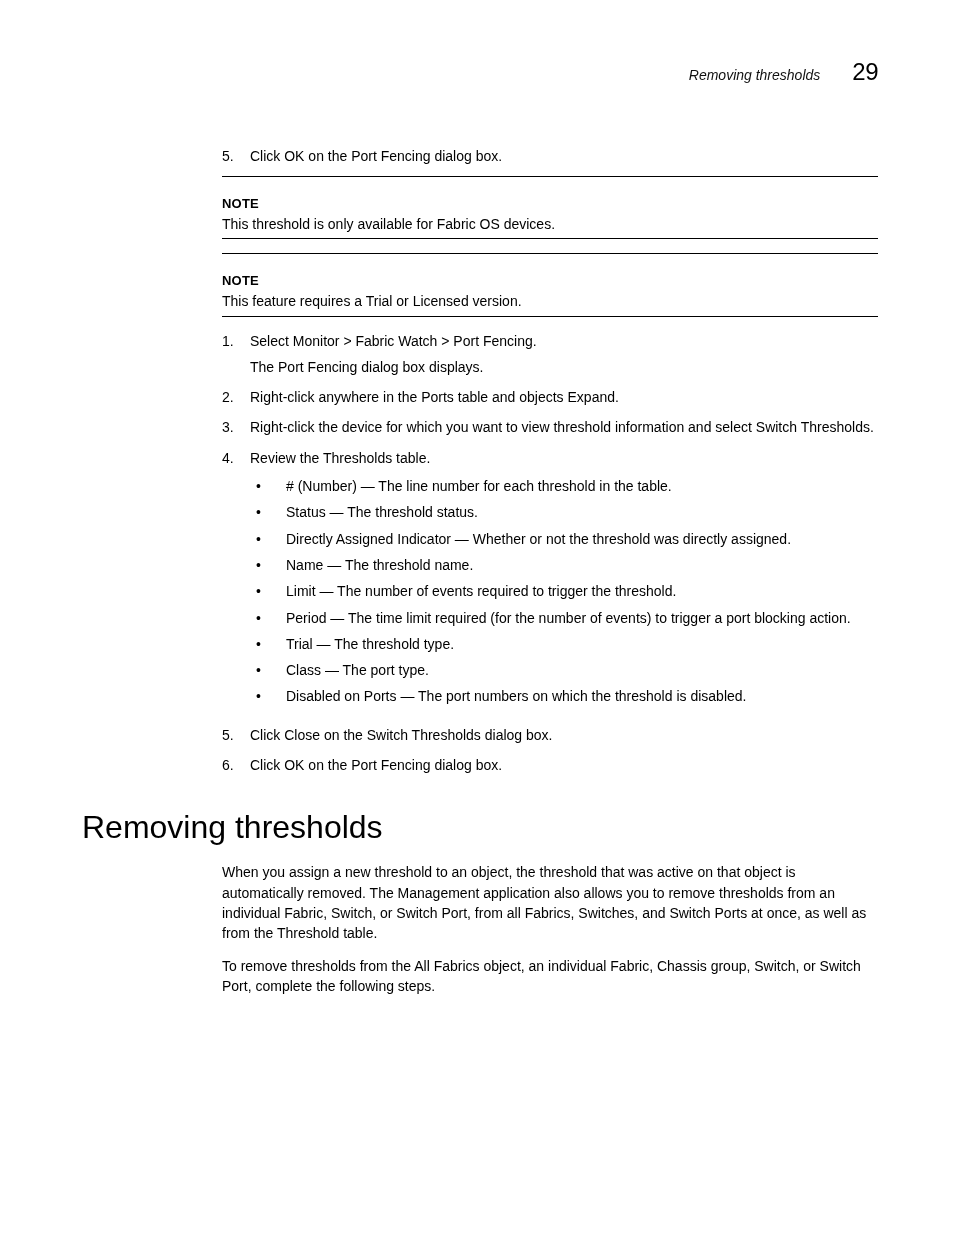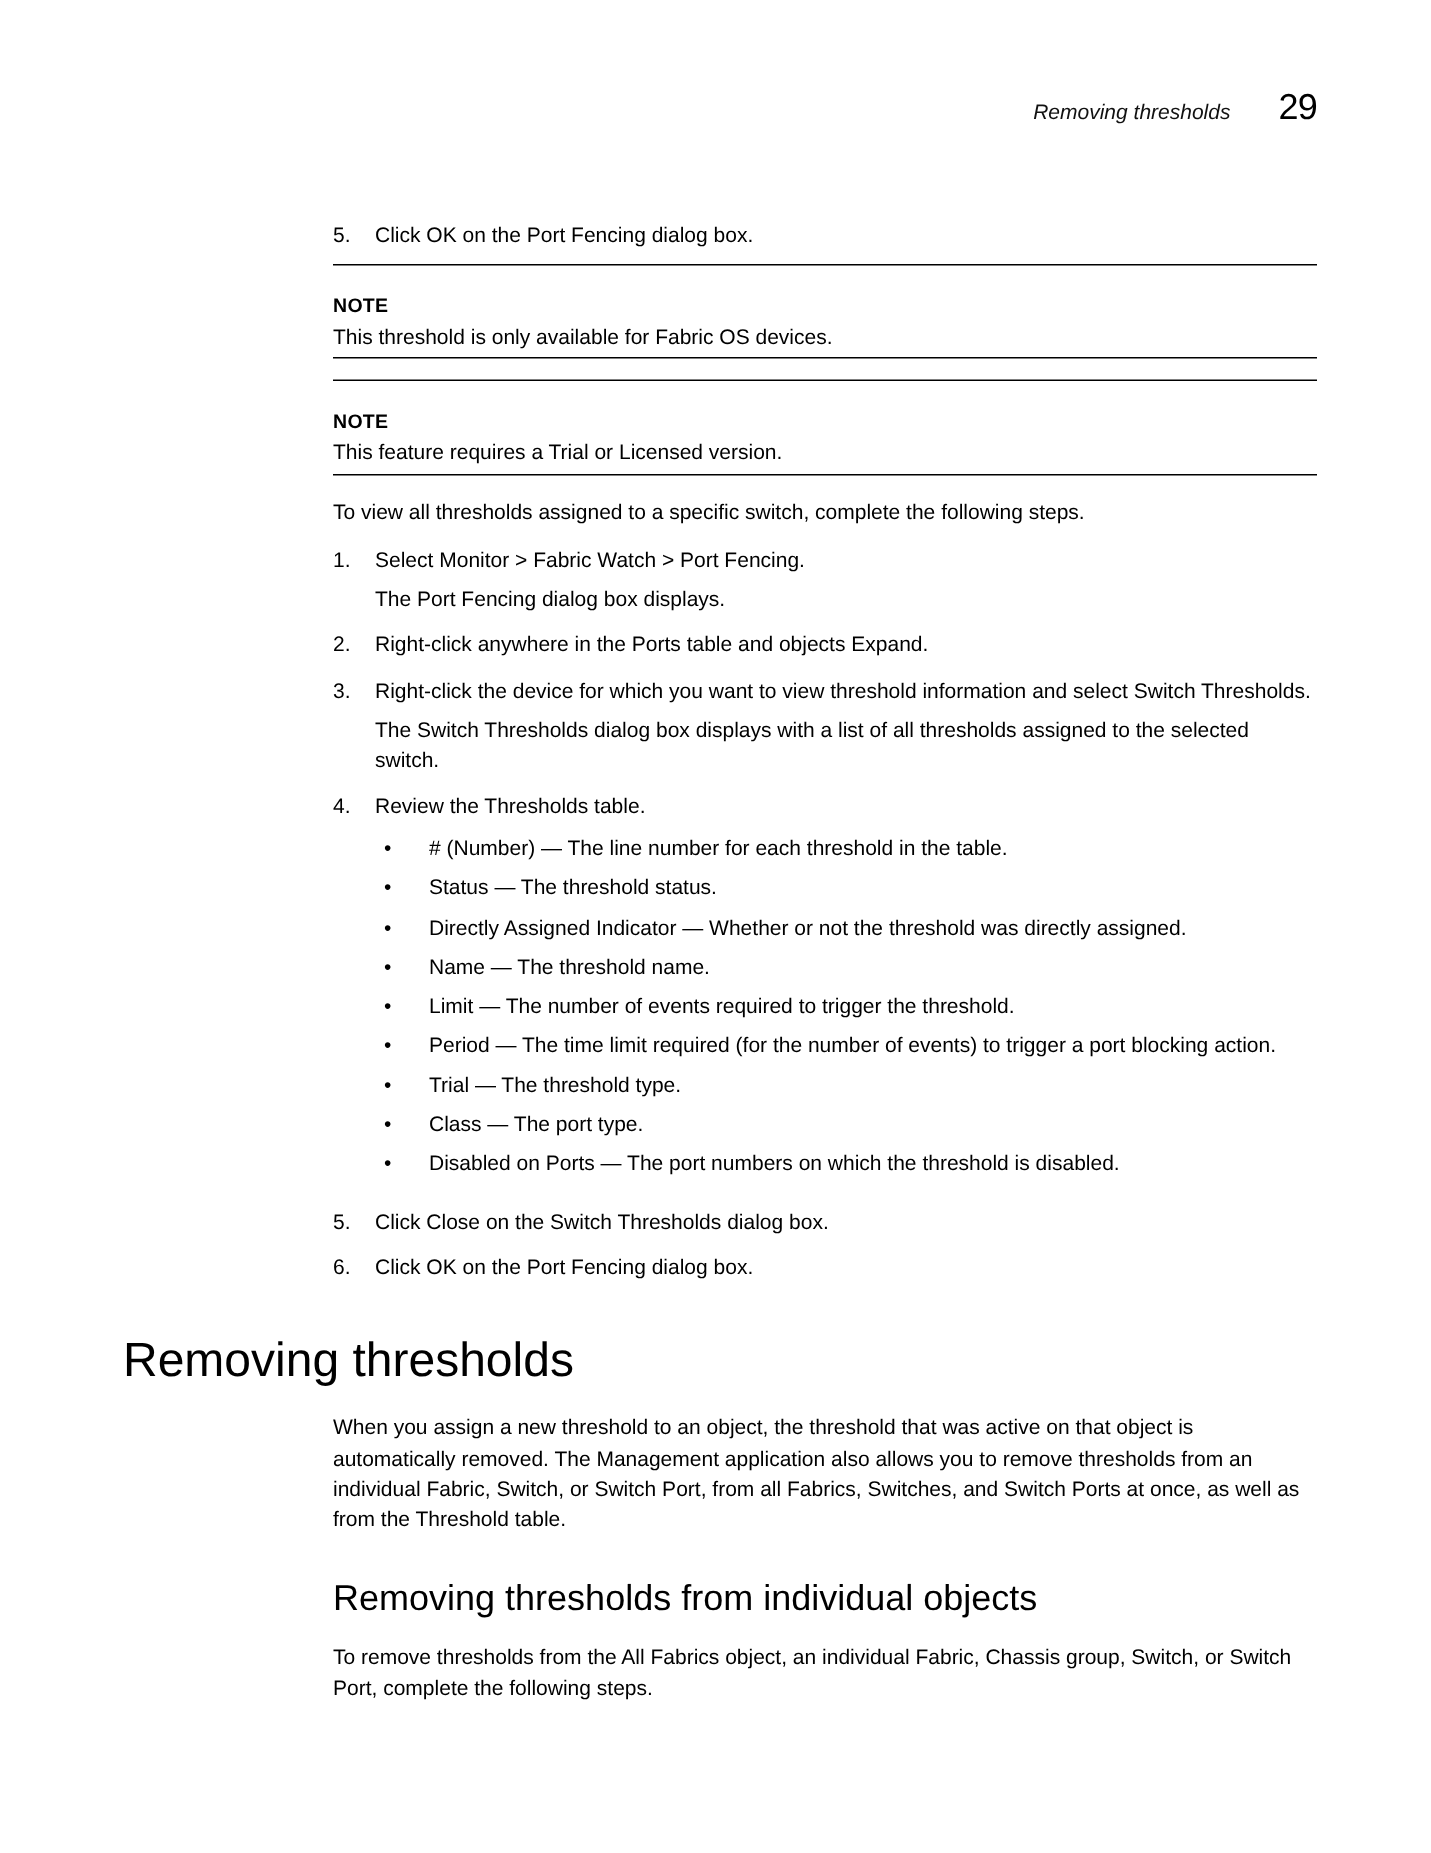--- a/index.html
+++ b/index.html
@@ -151,21 +151,20 @@
       <div class="note-rule-bottom"></div>
     </div>
 
     <div class="note-block">
       <div class="note-rule-top"></div>
       <div class="note-label">NOTE</div>
       <div>This feature requires a Trial or Licensed version.</div>
       <div class="note-rule-bottom"></div>
     </div>
 
-    <p class="para">To view all thresholds assigned to a specific switch, complete the following steps.</p>
 
     <ol class="numbered">
       <li>
         <span class="num">1.</span>
         <span class="body">
           <span>Select </span><b>Monitor &gt; Fabric Watch &gt; Port Fencing</b><span>.</span>
           <div class="step-result">
             <span>The </span><b>Port Fencing</b><span> dialog box displays.</span>
           </div>
         </span>
@@ -173,23 +172,20 @@
       <li>
         <span class="num">2.</span>
         <span class="body">
           <span>Right-click anywhere in the </span><b>Ports</b><span> table and objects </span><b>Expand</b><span>.</span>
         </span>
       </li>
       <li>
         <span class="num">3.</span>
         <span class="body">
           <span>Right-click the device for which you want to view threshold information and select </span><b>Switch Thresholds</b><span>.</span>
-          <div class="step-result">
-            <span>The </span><b>Switch Thresholds</b><span> dialog box displays with a list of all thresholds assigned to the selected switch.</span>
-          </div>
         </span>
       </li>
       <li>
         <span class="num">4.</span>
         <span class="body">
           <span>Review the </span><b>Thresholds</b><span> table.</span>
           <ul class="bullets">
             <li>
                 <span class="dot">•</span>
                 <span class="btxt"><b>#</b><span> (Number) — The line number for each threshold in the table.</span></span>
@@ -242,18 +238,17 @@
         </span>
       </li>
     </ol>
 
     <h1 class="main-heading">Removing thresholds</h1>
 
     <p class="para">
       <span>When you assign a new threshold to an object, the threshold that was active on that object is automatically removed. The Management application also allows you to remove thresholds from an individual Fabric, Switch, or Switch Port, from all Fabrics, Switches, and Switch Ports at once, as well as from the </span><b>Threshold</b><span> table.</span>
     </p>
 
-    <h2 class="section">Removing thresholds from individual objects</h2>
 
     <p class="para">To remove thresholds from the All Fabrics object, an individual Fabric, Chassis group, Switch, or Switch Port, complete the following steps.</p>
 
   </div>
 </div>
 
 </body></html>

